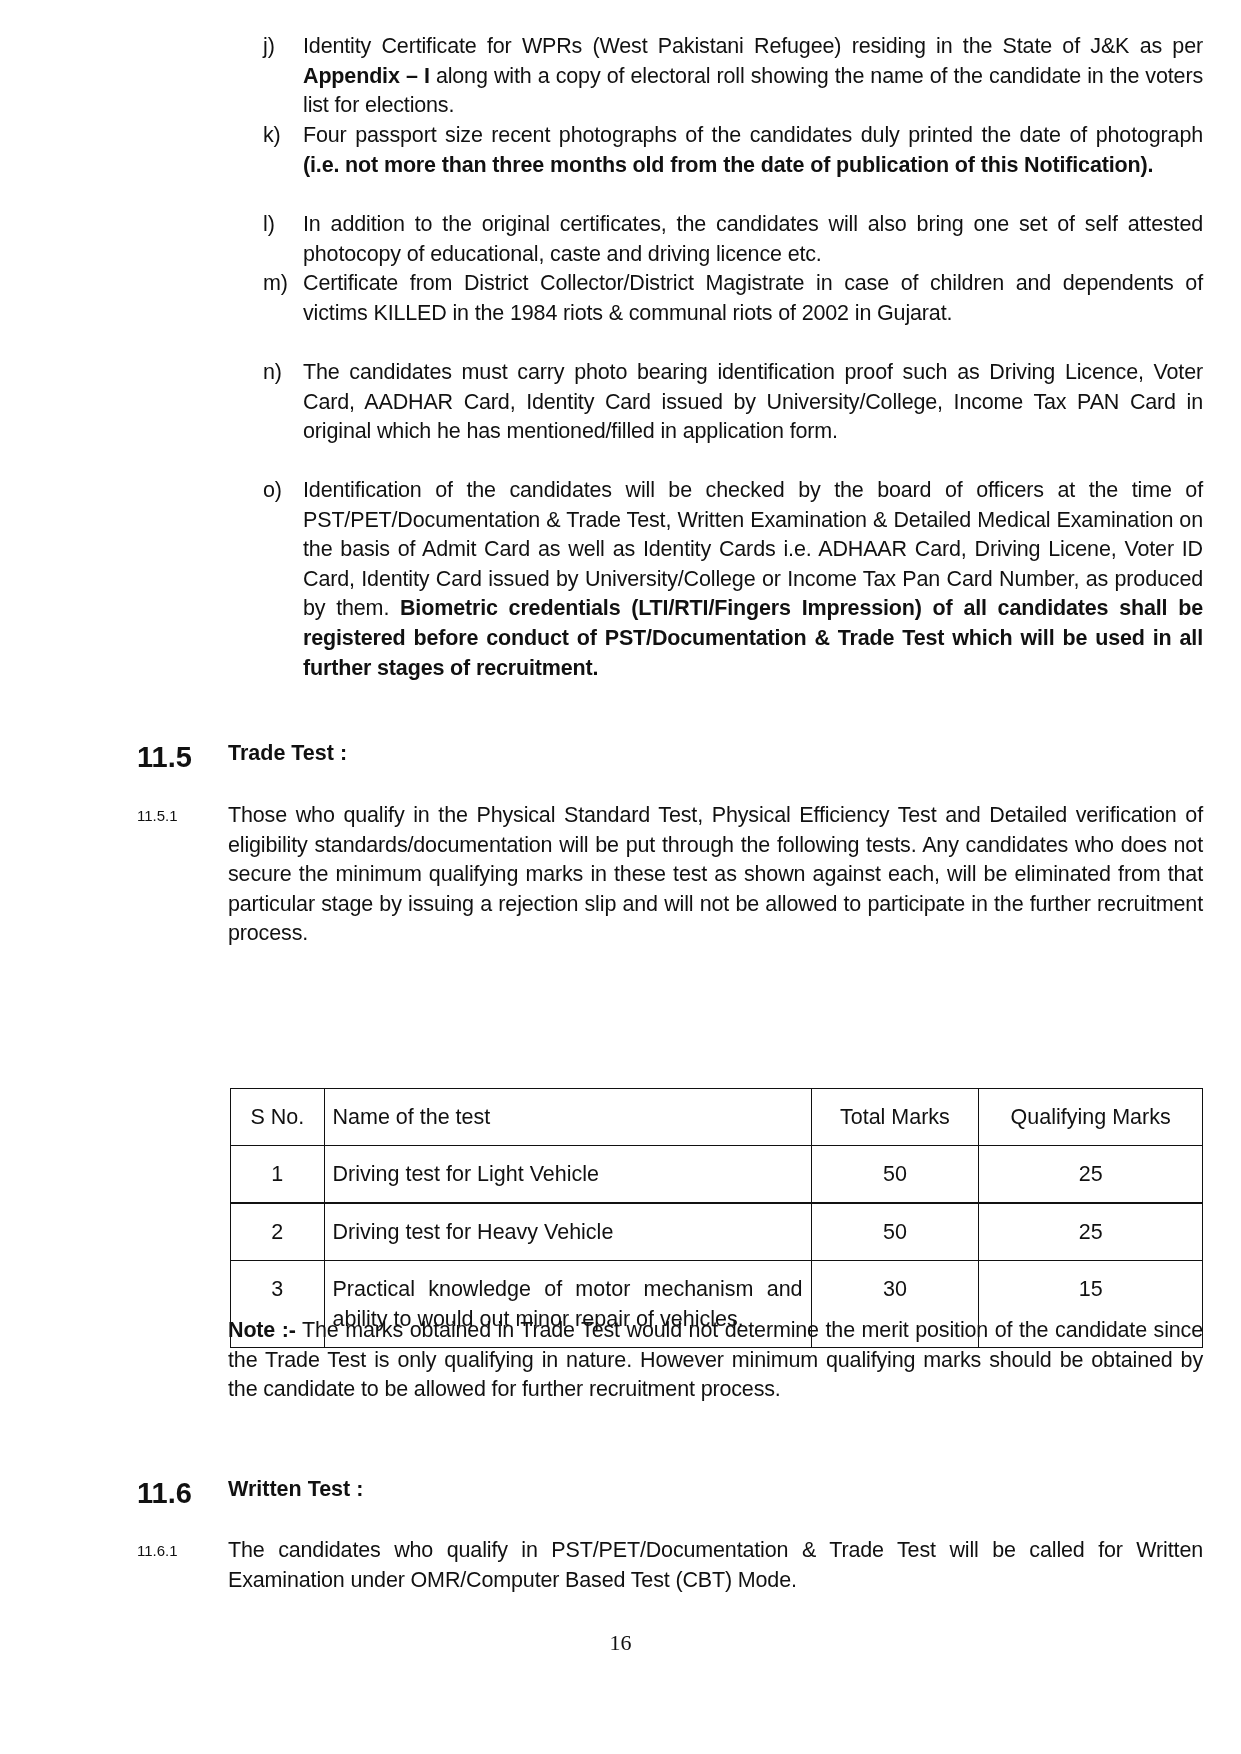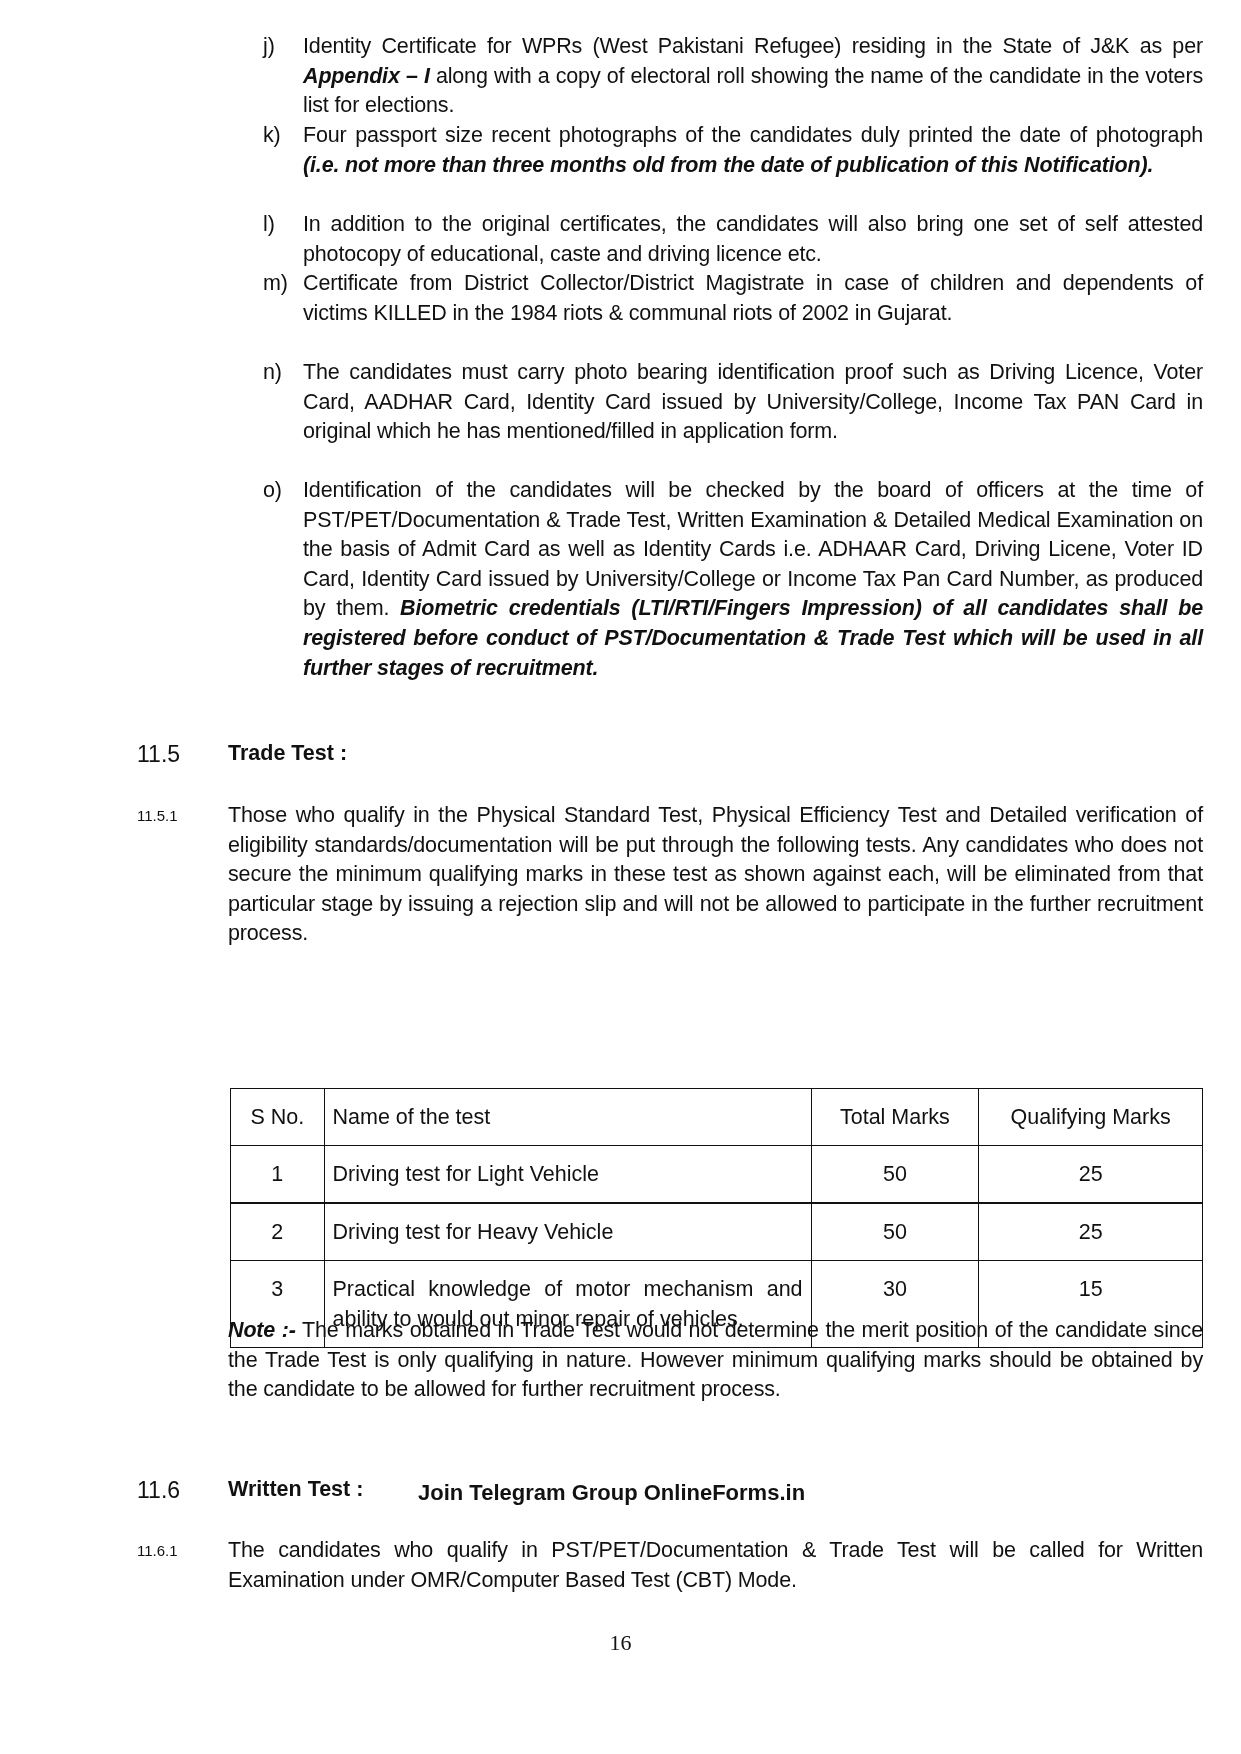--- a/index.html
+++ b/index.html
@@ -13,24 +13,24 @@
     font-size: 21.5px; line-height: 29.6px; text-align: justify;
     letter-spacing: -0.15px;
   }
   .list-item .marker { position: absolute; left: 0; top: 0; }
   .list-item .body { margin-left: 40px; display: block; }
   .para-num { position: absolute; left: 137px; font-size: 15px; line-height: 29.6px; }
   .para {
     position: absolute; left: 228px; width: 975px;
     font-size: 21.5px; line-height: 29.6px; text-align: justify; letter-spacing: -0.15px;
   }
-  .heading-num { position: absolute; left: 137px; font-size: 23px; font-weight: normal; }
+  .heading-num { position: absolute; left: 137px; font-size: 29px; font-weight: bold; }
   .heading-text { position: absolute; left: 228px; font-size: 21.5px; font-weight: bold; }
   .telegram { position: absolute; left: 418px; font-size: 22px; font-weight: bold; }
-  b { font-weight: bold; font-style: italic; }
+  b { font-weight: bold; }
 
   table.trade {
     position: absolute; left: 230px; top: 1088px; width: 973px;
     border-collapse: collapse; font-size: 21.5px;
   }
   table.trade td, table.trade th {
     border: 1.5px solid #111; padding: 13px 8px; vertical-align: top;
     font-weight: normal; line-height: 30px;
   }
   table.trade tr.row-1 td { border-bottom: 2.5px solid #111; }
@@ -114,19 +114,18 @@
         <td class="c-total">30</td>
         <td class="c-qual">15</td>
       </tr>
     </tbody>
   </table>
 
   <div class="para" style="top:1316px;"><b>Note :-</b><span> The marks obtained in Trade Test would not determine the merit position of the candidate since the Trade Test is only qualifying in nature. However minimum qualifying marks should be obtained by the candidate to be allowed for further recruitment process.</span></div>
 
   <div class="heading-num" style="top:1477px;">11.6</div>
   <div class="heading-text" style="top:1477px;">Written Test :</div>
-  <div class="telegram" style="top:1480px;">Join Telegram Group OnlineForms.in</div>
 
   <div class="para-num" style="top:1536px;">11.6.1</div>
   <div class="para" style="top:1536px;">The candidates who qualify in PST/PET/Documentation &amp; Trade Test will be called for Written Examination under OMR/Computer Based Test (CBT) Mode.</div>
 
   <div class="page-number">16</div>
 </div>
 
 </body></html>

